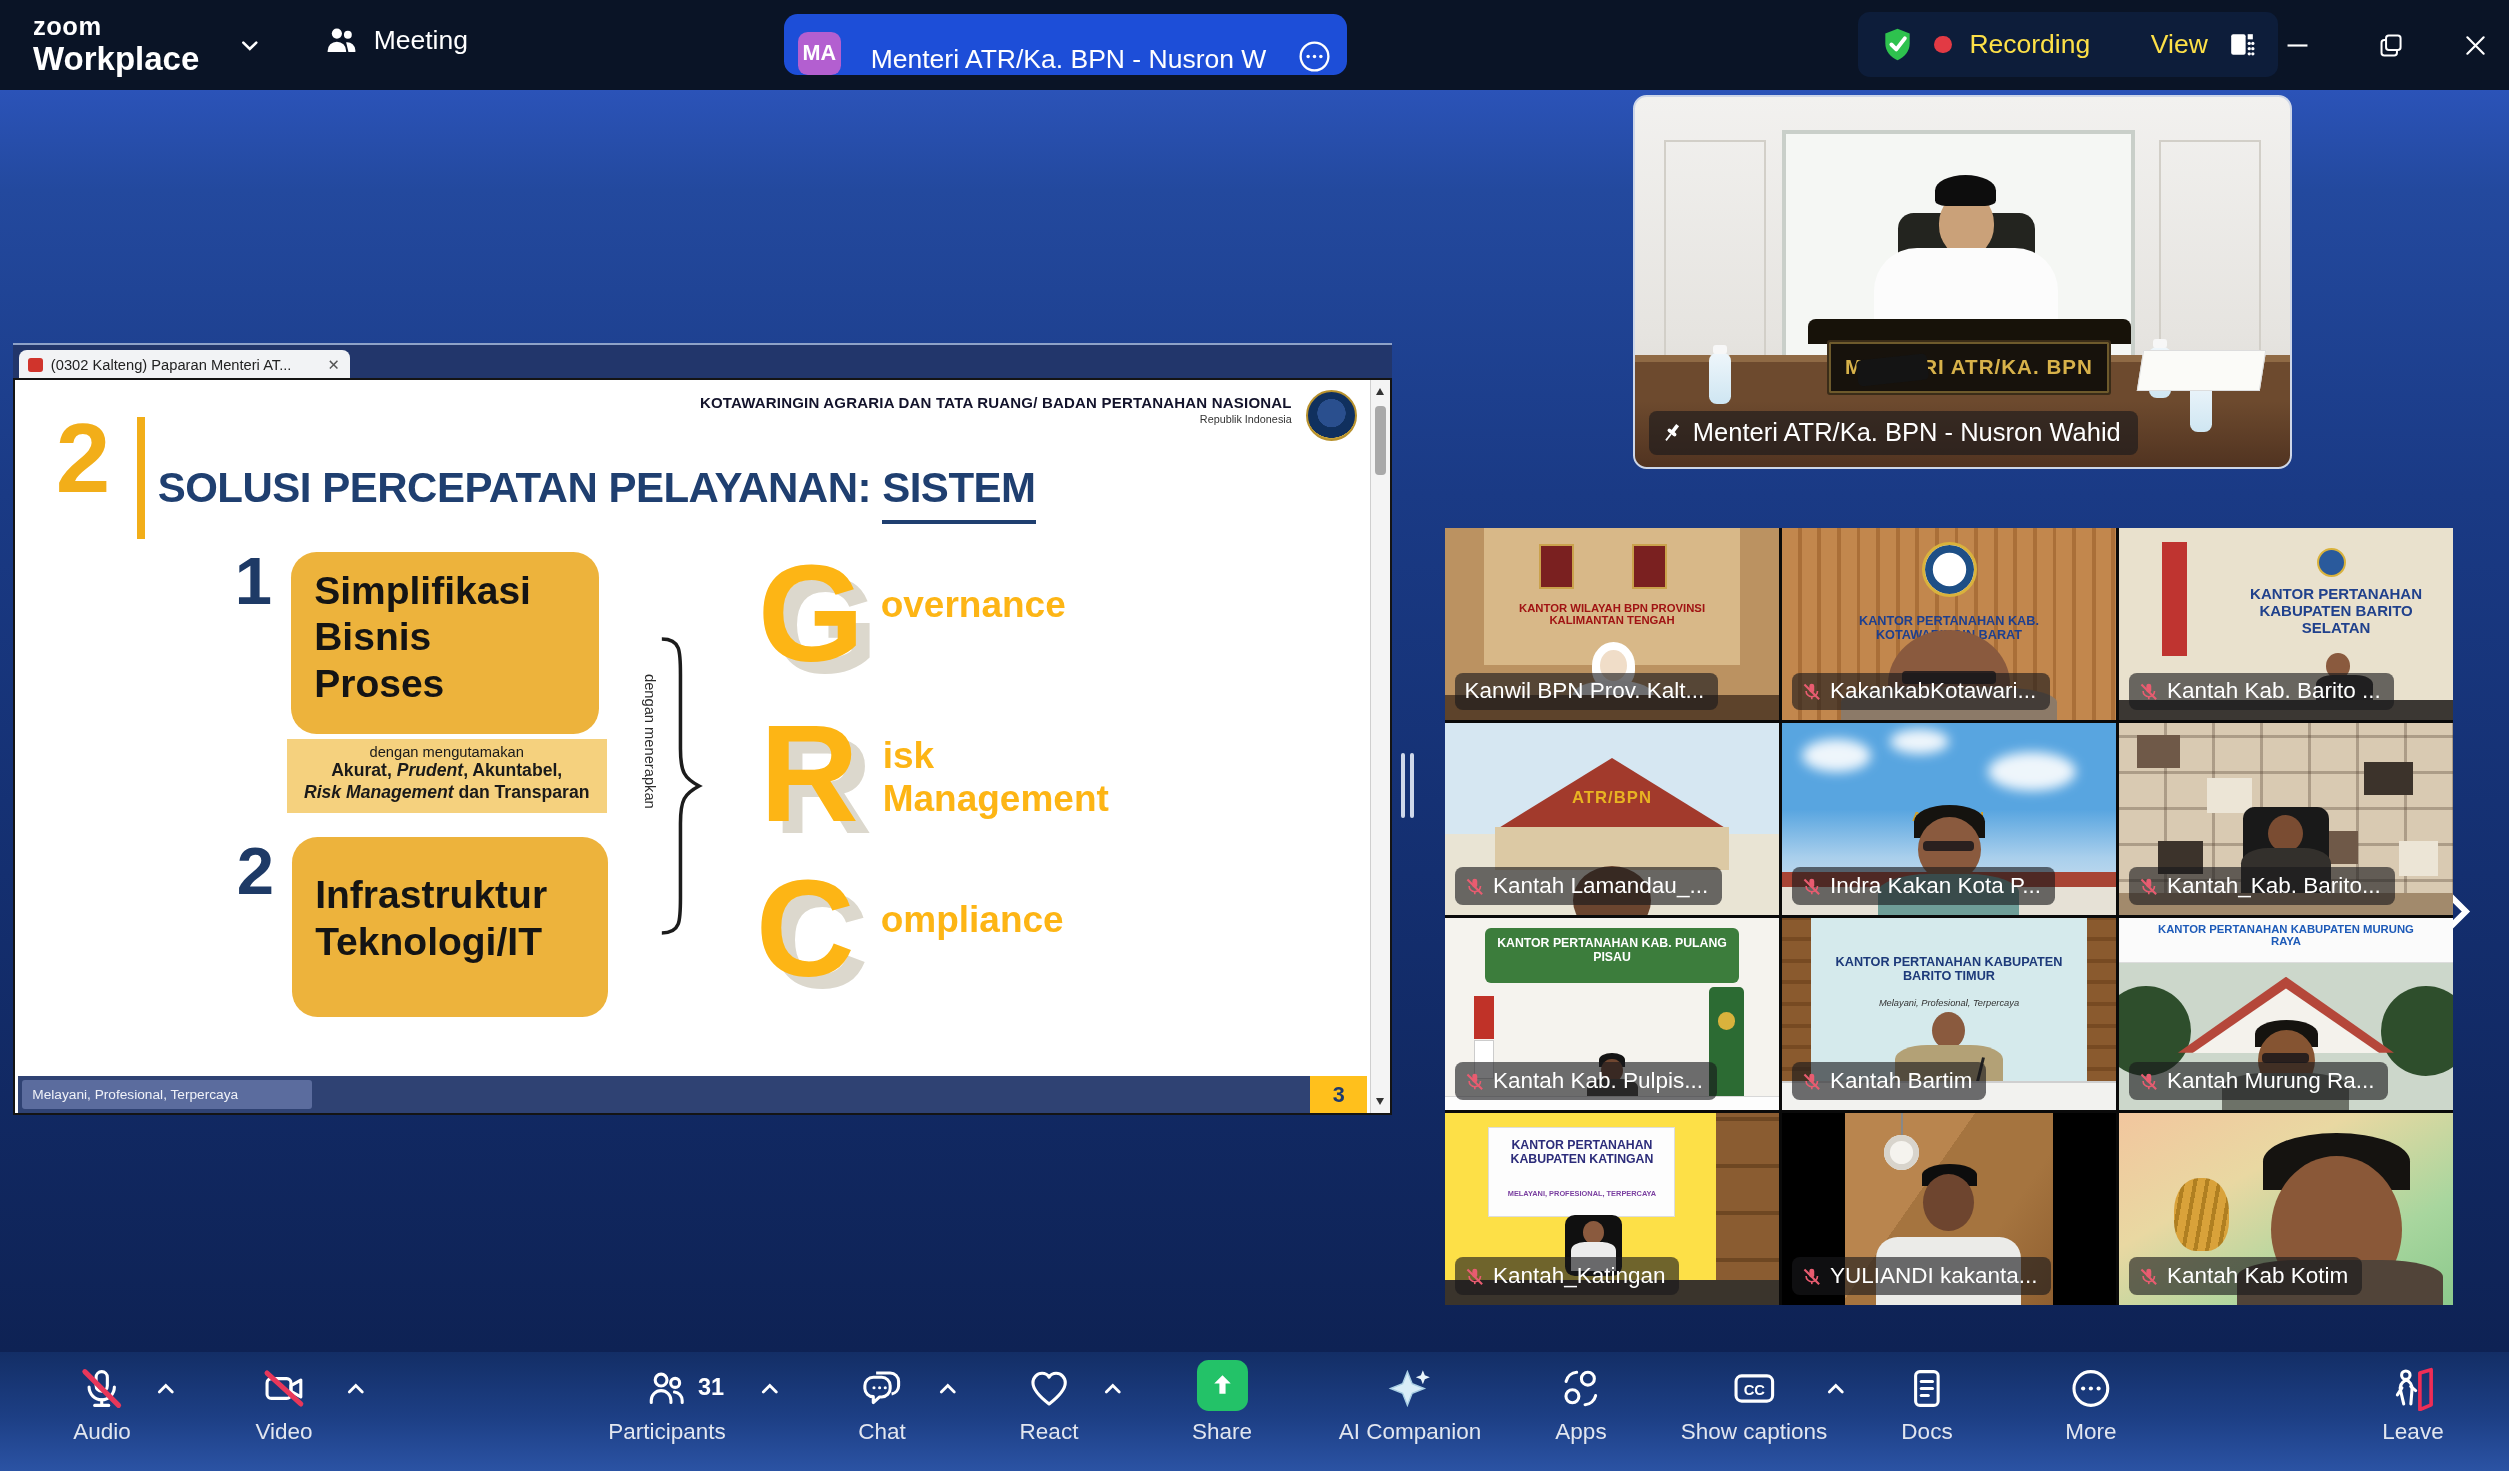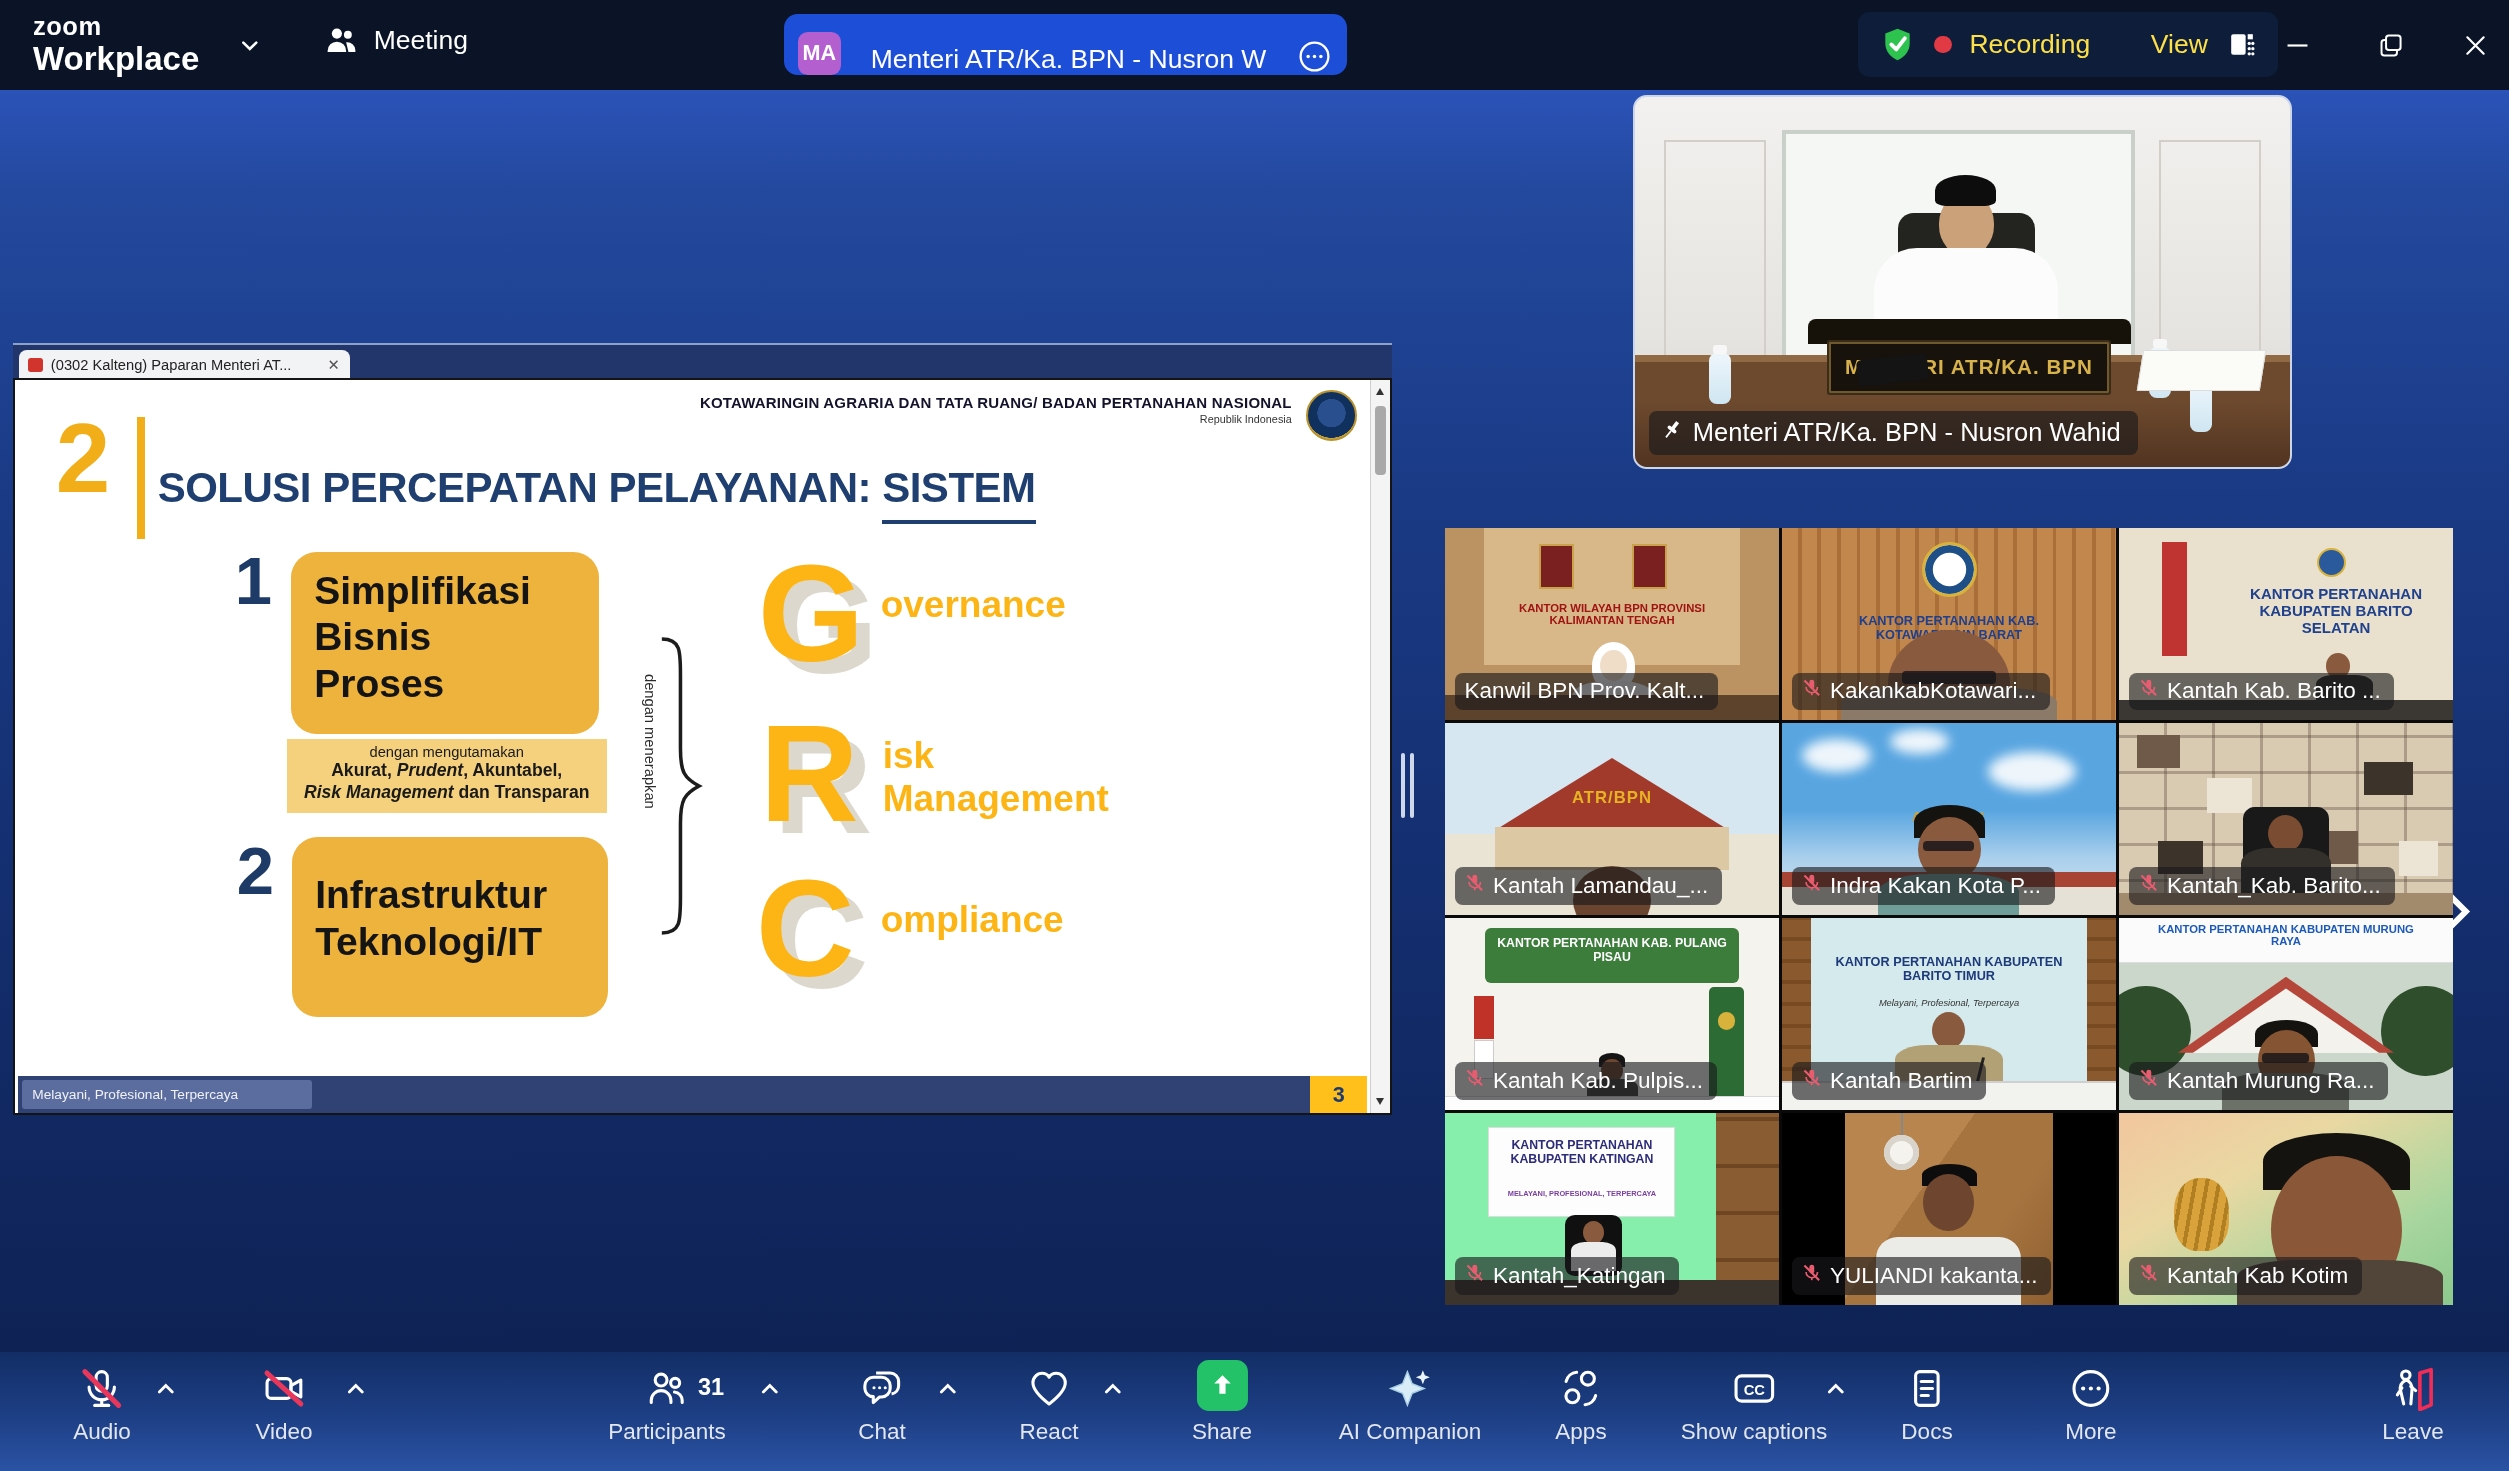--- a/index.html
+++ b/index.html
@@ -84,21 +84,21 @@
   .carving{position:absolute;left:173px;top:222px;width:323px;height:25.5px;background:#171209;border-radius:7.8px 7.8px 0 0;}
   .nameplate{position:absolute;left:192px;top:243px;width:284px;height:55px;background:#17120c;border:2.9px solid #3a2c18;
     box-shadow:inset 0 0 0 2px #6e5a2c;color:#d8b24a;font-size:20.6px;font-weight:bold;letter-spacing:1px;
     text-align:center;line-height:49px;border-radius:2.9px;}
   .bottle{position:absolute;width:21.6px;height:51px;background:linear-gradient(180deg,#eef6fb,#cfe6f2);border-radius:7.8px;}
   .bottle i{position:absolute;left:3.9px;top:-7.8px;width:13.7px;height:8.8px;background:#f7f7f7;border-radius:2.9px;}
   .papers{position:absolute;right:27.4px;bottom:76px;width:123px;height:41px;background:#fbfbf8;border:1px solid #ddd;transform:skewX(-9deg);}
   .gadget{position:absolute;left:222px;bottom:84px;width:71px;height:25.5px;background:#141414;border-radius:4.9px;transform:rotate(-6deg);}
 
   .nl{position:absolute;left:9.8px;bottom:9.8px;max-width:93%;background:rgba(25,25,28,.62);border-radius:7.8px;
-    display:flex;align-items:flex-start;gap:8.8px;padding:5.9px 13.7px 5.9px 9.8px;color:#fff;font-size:22.5px;white-space:nowrap;overflow:hidden;}
+    display:flex;align-items:center;gap:8.8px;padding:5.9px 13.7px 5.9px 9.8px;color:#fff;font-size:22.5px;white-space:nowrap;overflow:hidden;}
   .speaker .nl{left:13.7px;bottom:11.8px;font-size:25.5px;padding:7.8px 17.6px 7.8px 11.8px;}
 
   
   .grid{position:absolute;left:1445px;top:438px;width:1008px;height:777px;background:#0a0a0a;
     display:grid;grid-template-columns:repeat(3,1fr);grid-template-rows:repeat(4,1fr);gap:2.9px;}
   .tile{position:relative;overflow:hidden;background:#222;}
   .scene{position:absolute;inset:0;}
   .sign{position:absolute;text-align:center;font-weight:bold;}
   .head{position:absolute;border-radius:50%;}
   .bod{position:absolute;}
@@ -178,21 +178,21 @@
   .t9 .sign{left:10%;width:80%;top:4.9px;color:#1d5ab8;font-size:11.3px;}
   .t9 .scene9{position:absolute;left:0;top:45px;right:0;bottom:0;background:#ccd7cb;}
   .t9 .tri{position:absolute;left:calc(50% - 108px);top:13.7px;width:216px;height:76px;background:#b5473a;clip-path:polygon(50% 0,100% 100%,0 100%);}
   .t9 .tri2{position:absolute;left:calc(50% - 94px);top:25.5px;width:188px;height:65px;background:#f4f2ec;clip-path:polygon(50% 0,100% 100%,0 100%);}
   .t9 .tree{position:absolute;width:90px;height:90px;background:#2e4e2c;border-radius:50%;top:23.5px;}
   .t9 .hair9{position:absolute;left:calc(50% - 31px);top:57px;width:63px;height:27.4px;background:#15130f;border-radius:50% 50% 0 0;}
   .t9 .head{left:calc(50% - 28px);top:67px;width:57px;height:61px;background:#855432;}
   .t9 .gl{left:calc(50% - 23.5px);top:90px;width:47px;height:9.8px;}
   .t9 .bod{left:calc(50% - 64px);bottom:-7.8px;width:127px;height:45px;background:#6d7268;border-radius:34% 34% 0 0;}
 
-  .t10 .scene{background:#86efac;}
+  .t10 .scene{background:#fde047;}
   .t10 .ban10{position:absolute;left:13%;top:13.7px;width:56%;height:90px;background:#fdfdfd;border:1px solid #ddd;}
   .t10 .sign{left:14%;width:54%;top:25.5px;color:#2c2c7a;font-size:12.3px;}
   .t10 .sub10{position:absolute;left:14%;width:54%;top:76px;text-align:center;font-size:7.4px;color:#7a3fa0;font-weight:bold;}
   .t10 .cab{position:absolute;right:0;top:0;width:63px;height:100%;background:#8a5c31;
     background-image:repeating-linear-gradient(0deg,transparent 0 43px,#6e4722 43px 47px);}
   .t10 .chair10{position:absolute;left:36%;top:102px;width:57px;height:61px;background:#101010;border-radius:9.8px;}
   .t10 .head{left:calc(36% + 17.6px);top:108px;width:21.6px;height:23.5px;background:#8a5a3e;}
   .t10 .bod{left:calc(36% + 5.9px);top:129px;width:45px;height:29px;background:#ececec;border-radius:30% 30% 0 0;}
   .t10 .desk10{position:absolute;left:0;bottom:0;width:100%;height:25.5px;background:#3a342c;}
 

